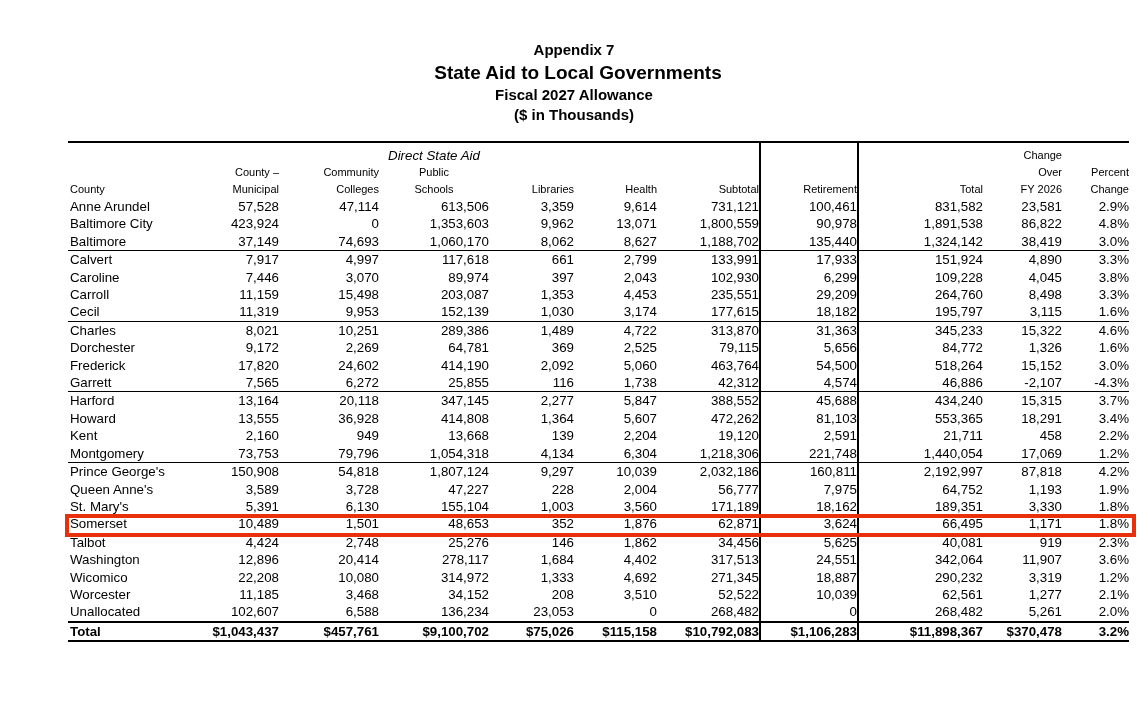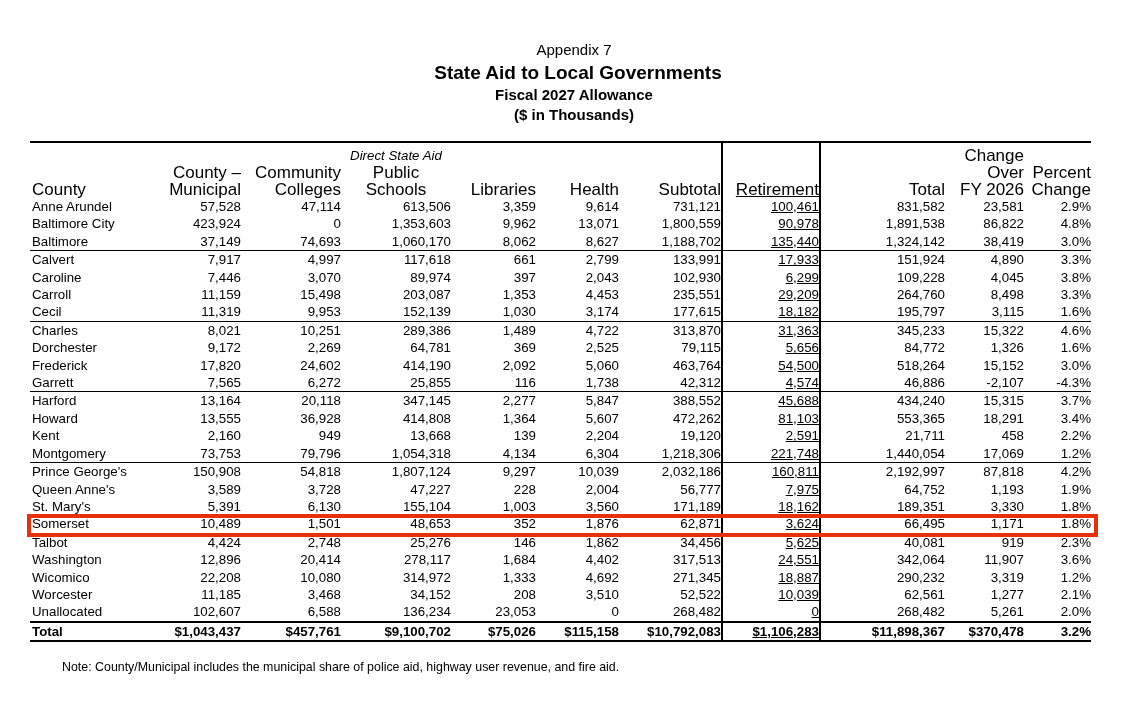--- a/index.html
+++ b/index.html
@@ -22,21 +22,21 @@
     box-sizing: border-box;
   }
 
   
   .titles {
     text-align: center;
     padding-top: 40px;
   }
   .title-appendix {
     font-size: 15px;
-    font-weight: normal;
+    font-weight: bold;
     line-height: 20px;
   }
   .title-main {
     font-size: 19px;
     font-weight: bold;
     line-height: 25px;
     margin-left: 8px;
   }
   .title-sub {
     font-size: 15px;
@@ -45,21 +45,21 @@
   }
   .title-units {
     font-size: 15px;
     font-weight: bold;
     line-height: 20px;
   }
 
   
   .table-wrap {
     position: relative;
-    margin: 16px 44px 0 30px;
+    margin: 16px 44px 0 68px;
   }
   table.aid {
     border-collapse: collapse;
     width: 1042px;
     font-size: 13.3px;
     table-layout: fixed;
   }
   table.aid td, table.aid th {
     padding: 0;
     font-weight: normal;
@@ -68,21 +68,21 @@
 
   
   .rule-thick-top td { border-top: 2.6px solid #000; }
   .rule-thin td { border-top: 1px solid #000; }
   .rule-thick td { border-top: 2.2px solid #000; }
 
   
   thead td {
     vertical-align: bottom;
     font-weight: bold;
-    font-size: 17px;
+    font-size: 11px;
     line-height: 17px;
     text-align: right;
     padding-right: 3px;
   }
   thead td.hleft {
     text-align: left;
     padding-left: 2px;
     padding-right: 0;
   }
   .dsa-label {
@@ -103,21 +103,21 @@
   tbody td.name {
     text-align: left;
     padding-left: 2px;
     padding-right: 0;
   }
   tr.total td {
     font-weight: bold;
   }
 
   
-  td.vl { border-left: 2.0px solid #000; padding-left: 4px; text-decoration: underline; }
+  td.vl { border-left: 2.0px solid #000; padding-left: 4px; }
   td.vr { border-right: 2.0px solid #000; padding-right: 4px; }
 
   
   thead td.vl { border-left: 2.0px solid #000; }
   thead td.vr { border-right: 2.0px solid #000; }
 
   
   .highlight-box {
     position: absolute;
     border: 4px solid #e8300a;
@@ -550,15 +550,14 @@
             <td style="height: 1px;"></td>
             <td style="height: 1px;"></td>
             <td style="height: 1px;"></td>
             <td style="height: 1px;"></td>
           </tr>
         </tbody>
     </table>
     <div class="highlight-box" id="hlbox" style="left: -3px; top: 373.312px; width: 1071px; height: 22.4062px; border-color: rgb(232, 48, 10);"></div>
   </div>
 
-  <div class="footnote">Note:  County/Municipal includes the municipal share of police aid, highway user revenue, and fire aid.</div>
 
 </div>
 
 </body></html>

